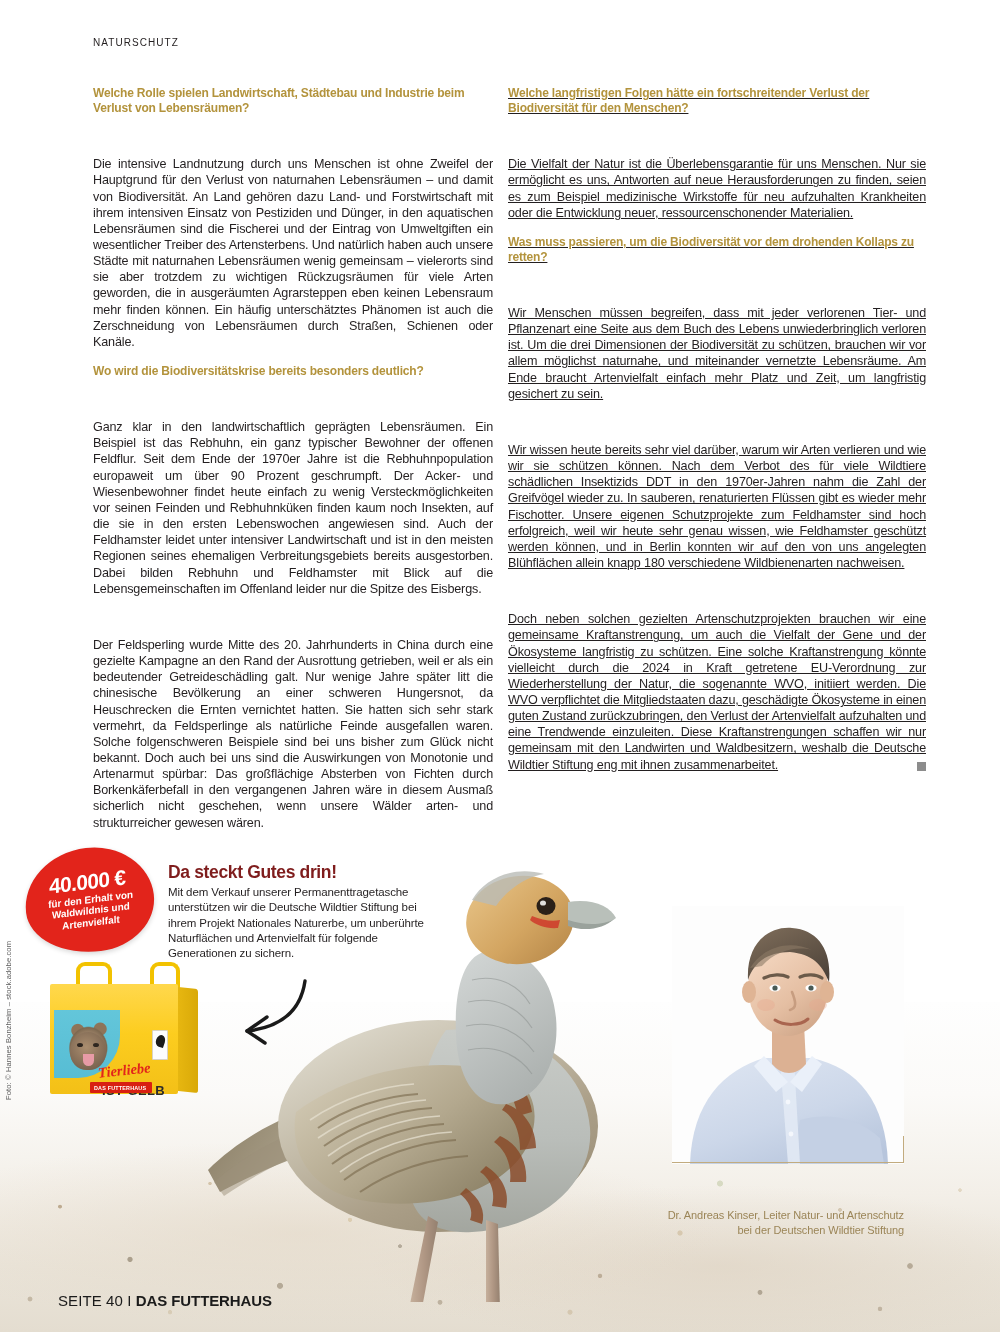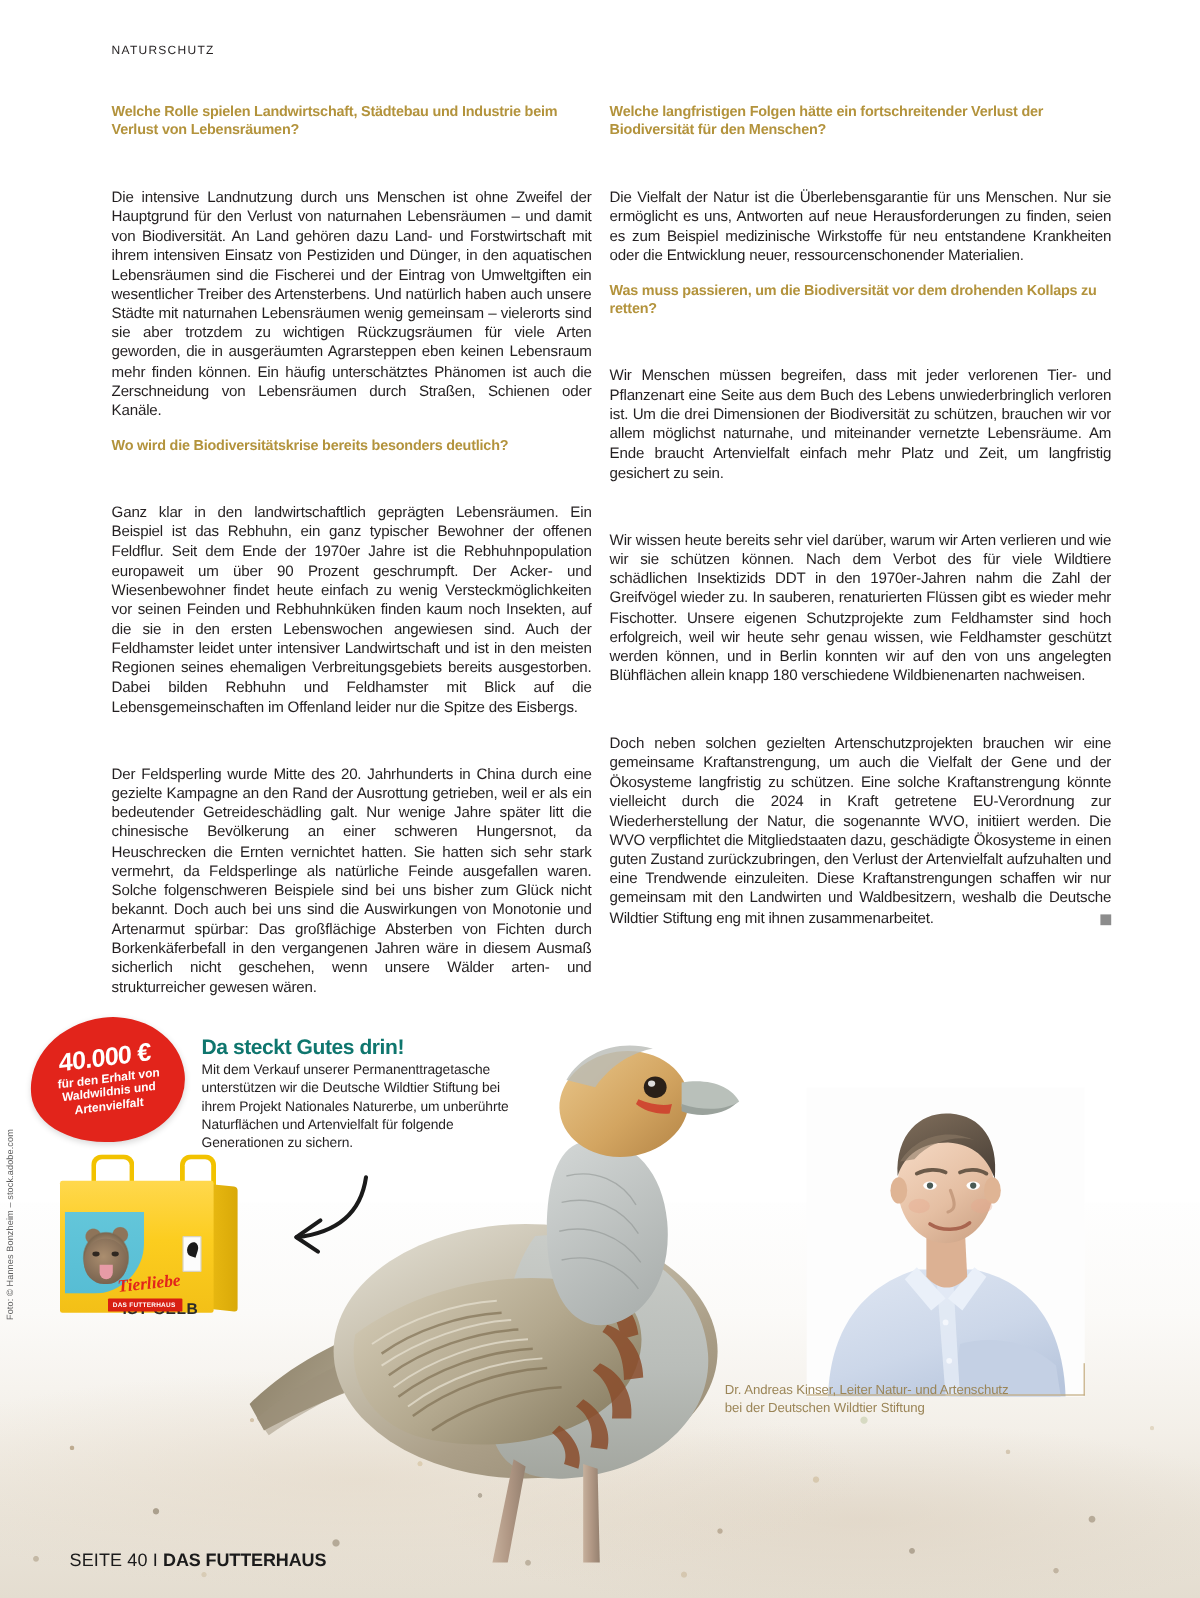--- a/index.html
+++ b/index.html
@@ -19,21 +19,21 @@
   
   .kicker {
     position:absolute; left:93px; top:37px;
     font-size:10px; letter-spacing:1.05px; font-weight:400;
     color:#231f20;
   }
 
   
   .col { position:absolute; top:86px; width:400px; }
   .col-left  { left:93px; }
-  .col-right { left:508px; width:418px; }
+  .col-right { left:508px; width:418px;text-decoration:underline; }
 
   .qa { margin-bottom:14px; }
   .qa:last-child { margin-bottom:0; }
 
   .q {
     font-size:12px; line-height:15.1px; font-weight:bold;
     color:#b3933c; margin-bottom:1px;
     letter-spacing:-0.18px;
   }
   .a {
@@ -175,21 +175,21 @@
   }
   .bag-tag::after {
     content:""; position:absolute; left:3px; top:4px;
     width:9px; height:12px; background:#1b1b1b;
     border-radius:50% 50% 0 50%; transform:rotate(18deg);
   }
 
   
   .promo { position:absolute; left:168px; top:862px; width:268px; }
   .promo-title {
-    font-size:17.5px; font-weight:bold; color:#0f766e;
+    font-size:17.5px; font-weight:bold; color:#7f1d1d;
     letter-spacing:-0.35px; line-height:20px; margin-bottom:3px;
   }
   .promo-body {
     font-size:11.5px; line-height:15.3px; color:#231f20;
     letter-spacing:-0.1px;
   }
 
   
   .arrow { position:absolute; left:205px; top:975px; width:110px; height:75px; }
 
@@ -204,22 +204,22 @@
   .portrait-bg { position:absolute; inset:0; background:#fdfdfd; }
   .caption-rule {
     position:absolute; left:672px; top:1162px; width:232px;
     border-top:1px solid #c2ab7e;
   }
   .caption-tick {
     position:absolute; left:903px; top:1136px;
     width:1px; height:27px; background:#c2ab7e;
   }
   .caption {
-    position:absolute; left:604px; top:1152px; width:300px;
-    font-size:11px; line-height:14.5px;
+    position:absolute; left:604px; top:1208px; width:300px;
+    text-align:right; font-size:11px; line-height:14.5px;
     color:#9b8557; letter-spacing:-0.08px;
   }
 
   
   .credit {
     position:absolute; left:4px; top:1100px;
     font-size:7.6px; color:#5d5d5d; letter-spacing:.1px;
     transform:rotate(-90deg); transform-origin:left top;
     white-space:nowrap;
   }
@@ -250,21 +250,21 @@
       <div class="a">Ganz klar in den landwirtschaftlich geprägten Lebensräumen. Ein Beispiel ist das Rebhuhn, ein ganz typischer Bewohner der offenen Feldflur. Seit dem Ende der 1970er Jahre ist die Rebhuhnpopulation europaweit um über 90 Prozent geschrumpft. Der Acker- und Wiesenbewohner findet heute einfach zu wenig Versteckmöglichkeiten vor seinen Feinden und Rebhuhnküken finden kaum noch Insekten, auf die sie in den ersten Lebenswochen angewiesen sind. Auch der Feldhamster leidet unter intensiver Landwirtschaft und ist in den meisten Regionen seines ehemaligen Verbreitungsgebiets bereits ausgestorben. Dabei bilden Rebhuhn und Feldhamster mit Blick auf die Lebensgemeinschaften im Offenland leider nur die Spitze des Eisbergs.</div>
     </div>
     <div class="qa">
       <div class="a">Der Feldsperling wurde Mitte des 20. Jahrhunderts in China durch eine gezielte Kampagne an den Rand der Ausrottung getrieben, weil er als ein bedeutender Getreideschädling galt. Nur wenige Jahre später litt die chinesische Bevölkerung an einer schweren Hungersnot, da Heuschrecken die Ernten vernichtet hatten. Sie hatten sich sehr stark vermehrt, da Feldsperlinge als natürliche Feinde ausgefallen waren. Solche folgenschweren Beispiele sind bei uns bisher zum Glück nicht bekannt. Doch auch bei uns sind die Auswirkungen von Monotonie und Artenarmut spürbar: Das großflächige Absterben von Fichten durch Borkenkäferbefall in den vergangenen Jahren wäre in diesem Ausmaß sicherlich nicht geschehen, wenn unsere Wälder arten- und strukturreicher gewesen wären.</div>
     </div>
   </div>
 
   <div class="col col-right">
     <div class="qa">
       <div class="q">Welche langfristigen Folgen hätte ein fortschreitender Verlust der Biodiversität für den Menschen?</div>
-      <div class="a">Die Vielfalt der Natur ist die Überlebensgarantie für uns Menschen. Nur sie ermöglicht es uns, Antworten auf neue Herausforderungen zu finden, seien es zum Beispiel medizinische Wirkstoffe für neu entstandene Krankheiten oder die Entwicklung neuer, ressourcenschonender Materialien.</div>
+      <div class="a">Die Vielfalt der Natur ist die Überlebensgarantie für uns Menschen. Nur sie ermöglicht es uns, Antworten auf neue Herausforderungen zu finden, seien es zum Beispiel medizinische Wirkstoffe für neu aufzuhalten Krankheiten oder die Entwicklung neuer, ressourcenschonender Materialien.</div>
     </div>
     <div class="qa">
       <div class="q">Was muss passieren, um die Biodiversität vor dem drohenden Kollaps zu retten?</div>
       <div class="a">Wir Menschen müssen begreifen, dass mit jeder verlorenen Tier- und Pflanzenart eine Seite aus dem Buch des Lebens unwiederbringlich verloren ist. Um die drei Dimensionen der Biodiversität zu schützen, brauchen wir vor allem möglichst naturnahe, und miteinander vernetzte Lebensräume. Am Ende braucht Artenvielfalt einfach mehr Platz und Zeit, um langfristig gesichert zu sein.</div>
     </div>
     <div class="qa">
       <div class="a">Wir wissen heute bereits sehr viel darüber, warum wir Arten verlieren und wie wir sie schützen können. Nach dem Verbot des für viele Wildtiere schädlichen Insektizids DDT in den 1970er-Jahren nahm die Zahl der Greifvögel wieder zu. In sauberen, renaturierten Flüssen gibt es wieder mehr Fischotter. Unsere eigenen Schutzprojekte zum Feldhamster sind hoch erfolgreich, weil wir heute sehr genau wissen, wie Feldhamster geschützt werden können, und in Berlin konnten wir auf den von uns angelegten Blühflächen allein knapp 180 verschiedene Wildbienenarten nachweisen.</div>
     </div>
     <div class="qa">
       <div class="a endmark">Doch neben solchen gezielten Artenschutzprojekten brauchen wir eine gemeinsame Kraftanstrengung, um auch die Vielfalt der Gene und der Ökosysteme langfristig zu schützen. Eine solche Kraftanstrengung könnte vielleicht durch die 2024 in Kraft getretene EU-Verordnung zur Wiederherstellung der Natur, die sogenannte WVO, initiiert werden. Die WVO verpflichtet die Mitgliedstaaten dazu, geschädigte Ökosysteme in einen guten Zustand zurückzubringen, den Verlust der Artenvielfalt aufzuhalten und eine Trendwende einzuleiten. Diese Kraftanstrengungen schaffen wir nur gemeinsam mit den Landwirten und Waldbesitzern, weshalb die Deutsche Wildtier Stiftung eng mit ihnen zusammenarbeitet.</div>

